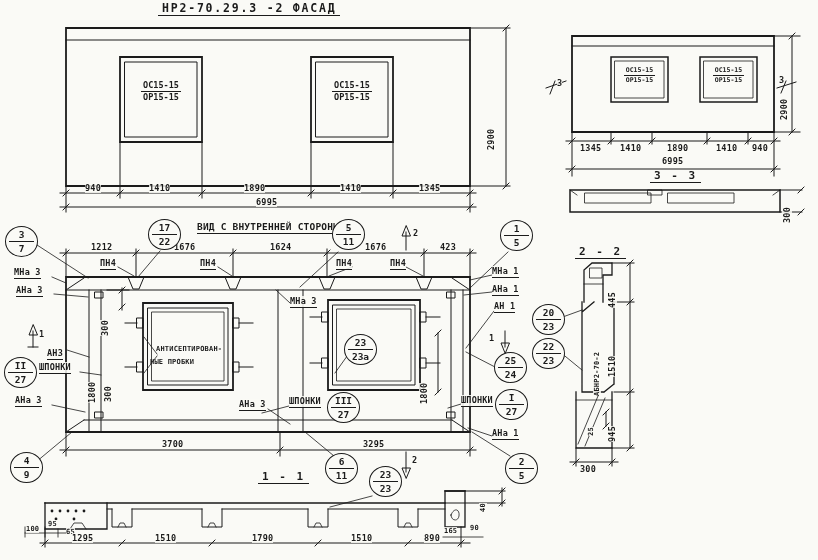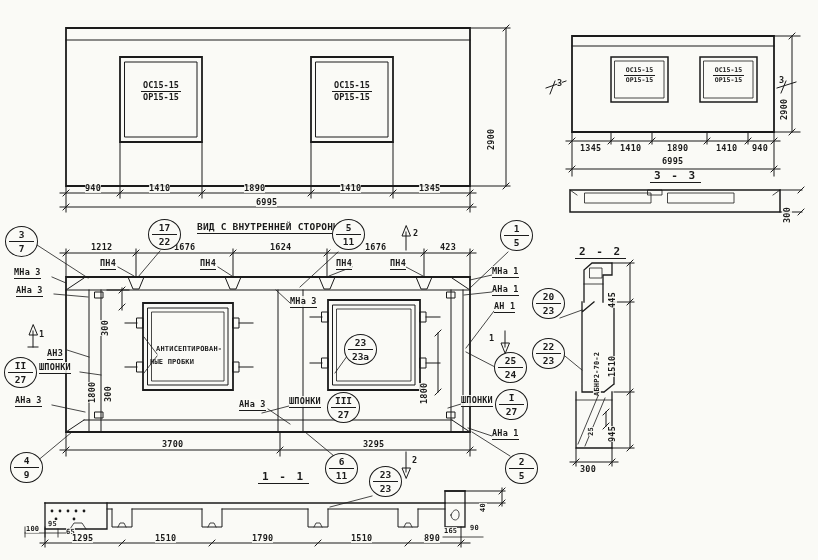--- a/index.html
+++ b/index.html
@@ -117,20 +117,21 @@
   <path class="w1" d="M630,263v185 M612,263h22 M614,302h20 M614,392h20 M612,448h22"></path>
   <path class="w1" d="M627,266l6,-6 M627,305l6,-6 M627,395l6,-6 M627,451l6,-6"></path>
   <path class="w12" d="M582,302v90 M614,302v82 M582,392h22 M604,392l10,-8 M582,312l12,-10"></path>
   <path class="w12" d="M576,392v56h36v-56"></path>
   <path class="w08" d="M578,444l20,-48 M585,446l20,-48 M576,400h36"></path>
   <path class="w1" d="M606,412v14 M603,415l6,-6 M603,429l6,-6"></path>
   <path class="w1" d="M576,448v18 M612,448v18 M570,462h48 M573,465l6,-6 M609,465l6,-6"></path>
   <path class="w08" d="M560,318l22,-8 M560,352l22,18"></path>
 </svg>
 
+<span class="t title nobg" style="left:158px;top:3px">НР2-70.29.3 -2  ФАСАД</span>
 <span class="t u" style="left:197px;top:222px;font-size:9.5px">ВИД С ВНУТРЕННЕЙ СТОРОНЫ</span>
 <span class="t sec nobg" style="left:258px;top:472px">1 - 1</span>
 <span class="t sec nobg" style="left:575px;top:247px">2 - 2</span>
 <span class="t sec nobg" style="left:650px;top:171px">3 - 3</span>
 
 <div class="wm" style="left:128px;top:80px;width:66px">
   <span class="a">ОС15-15</span>
   <span class="b">ОР15-15</span>
 </div>
 <div class="wm" style="left:319px;top:80px;width:66px">
@@ -269,21 +270,21 @@
   <span class="b">11</span>
 </div>
 <div class="circ" style="left:505px;top:453px">
   <span class="a">2</span>
   <span class="b">5</span>
 </div>
 <div class="circ" style="left:369px;top:466px">
   <span class="a">23</span>
   <span class="b">23</span>
 </div>
-<div class="circ" style="left:532px;top:288px">
+<div class="circ" style="left:532px;top:304px">
   <span class="a">20</span>
   <span class="b">23</span>
 </div>
 <div class="circ" style="left:532px;top:338px">
   <span class="a">22</span>
   <span class="b">23</span>
 </div>
 
 </div>
 

